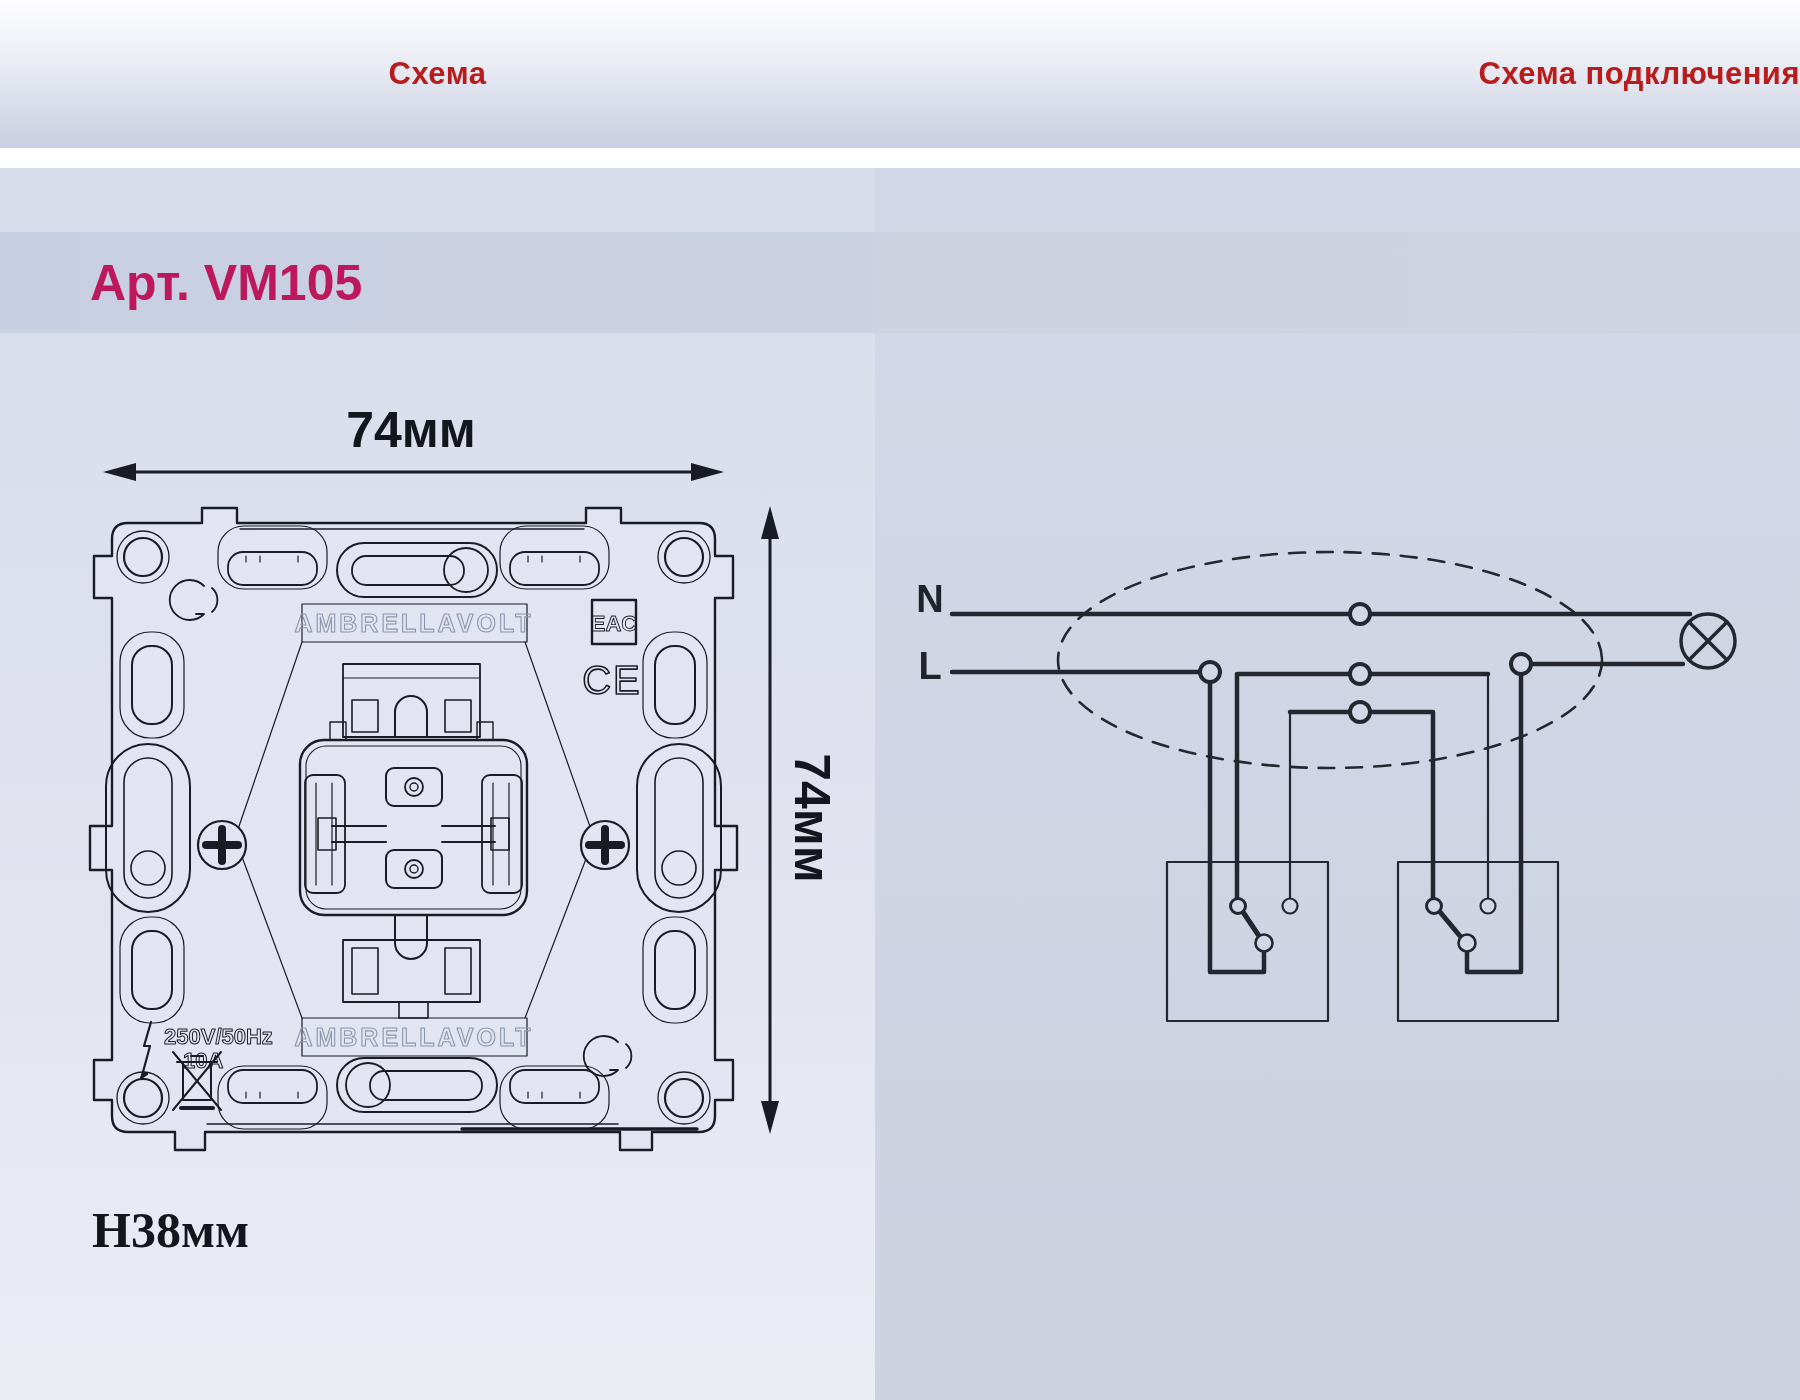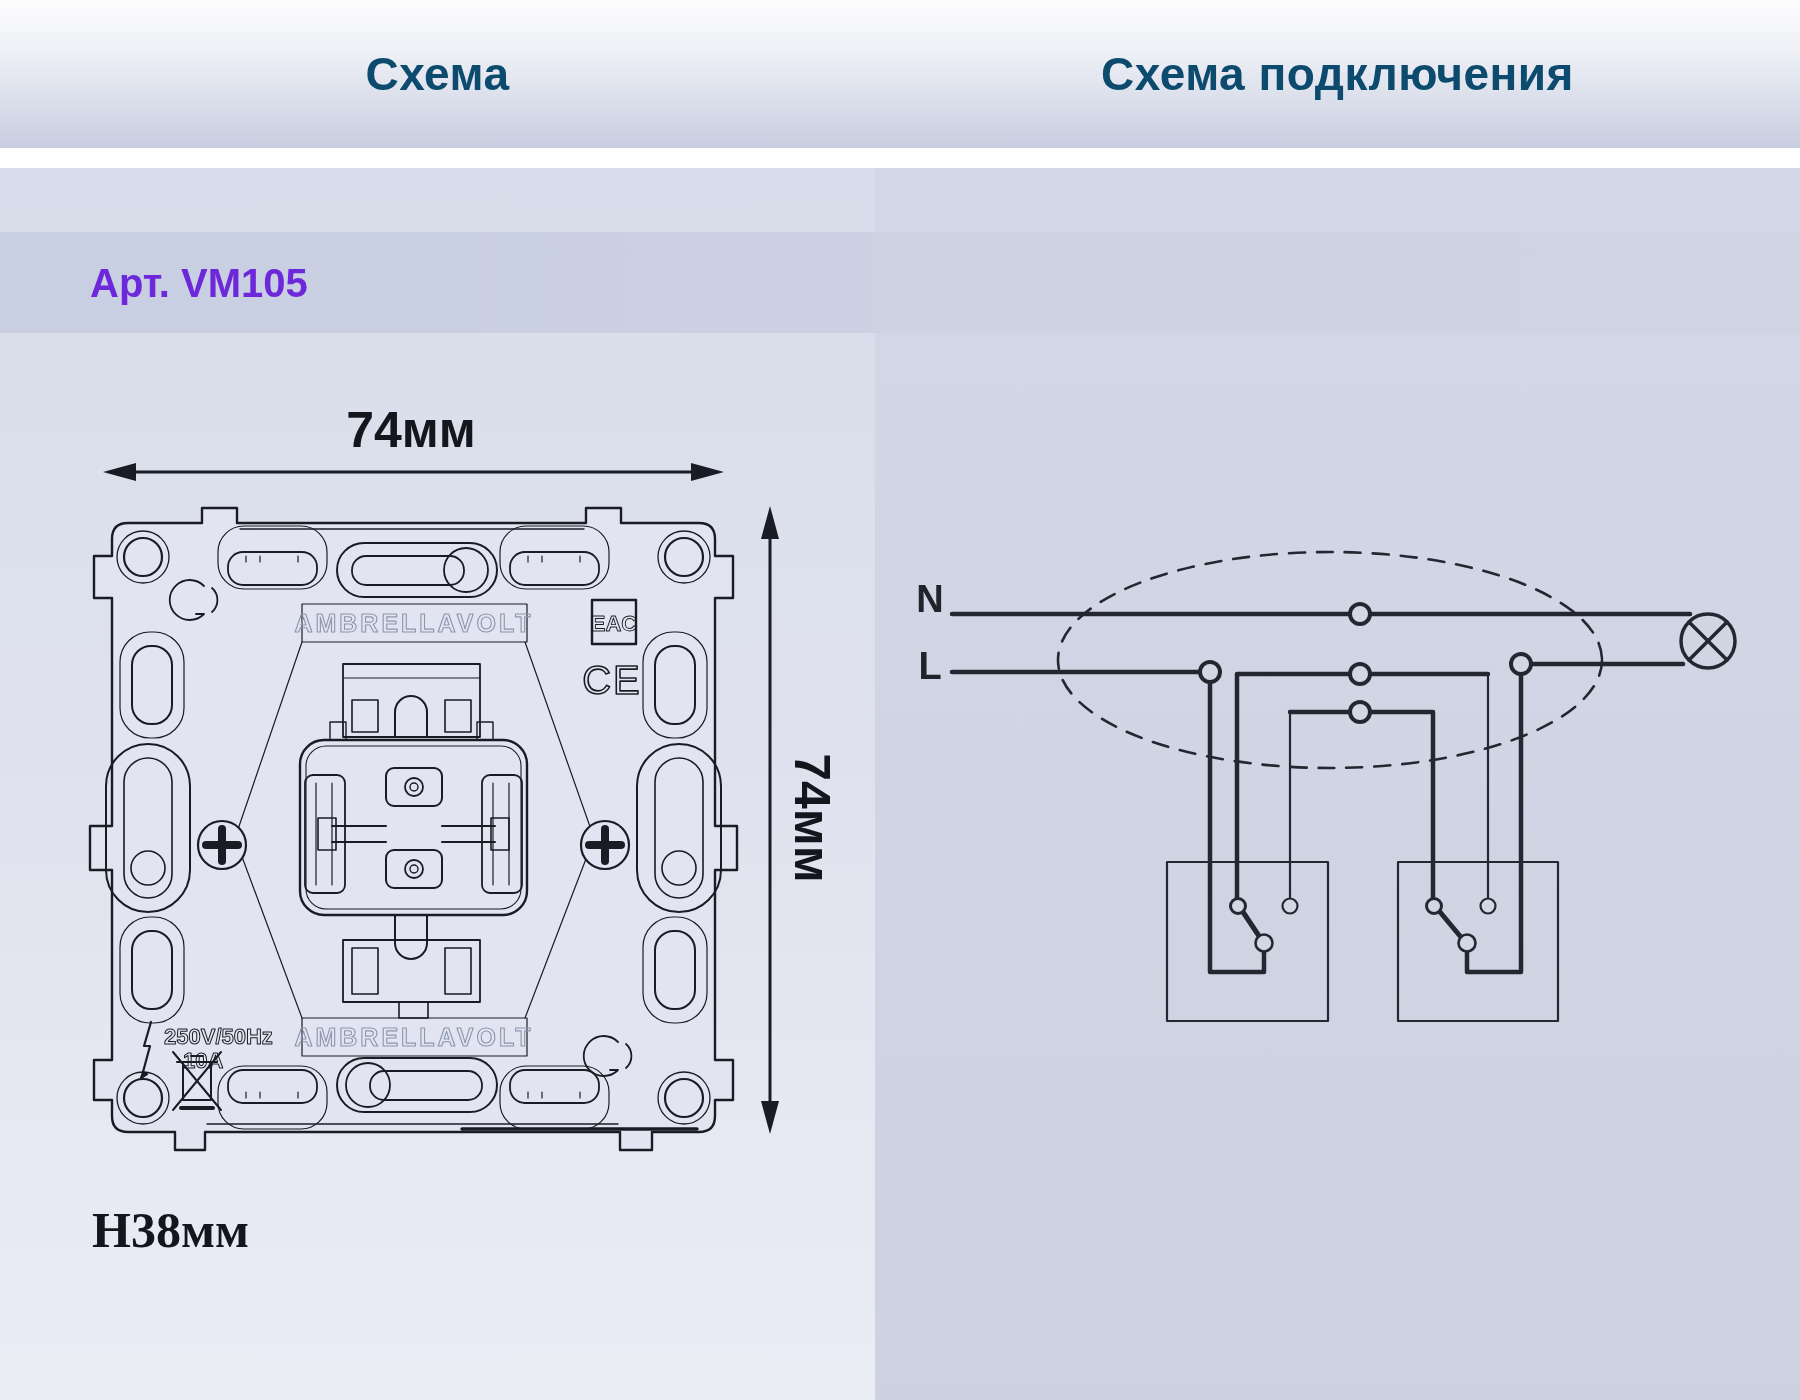--- a/index.html
+++ b/index.html
@@ -15,34 +15,34 @@
   .panel-right{
     position:absolute;left:875px;top:168px;width:925px;height:1232px;
     background:linear-gradient(180deg,#d3d7e7 0%,#cdd2e1 100%);
   }
   .header{
     position:absolute;left:0;top:0;width:1800px;height:148px;
     background:linear-gradient(180deg,#fdfdfe 0%,#eef0f6 35%,#c8cee0 100%);
   }
   .header-title{
     position:absolute;top:0;height:184px;line-height:148px;
-    text-align:center;font-size:46px;font-weight:600;color:#0c4a6e;letter-spacing:0.5px;
+    text-align:center;font-size:31px;font-weight:600;color:#b91c1c;letter-spacing:0.5px;
   }
   .ht-left{left:0;width:875px;}
-  .ht-right{left:875px;width:925px;}
+  .ht-right{left:875px;width:925px;text-align:right;}
   .white-strip{
     position:absolute;left:0;top:148px;width:1800px;height:20px;background:#ffffff;
   }
   .art-band{
     position:absolute;left:0;top:232px;width:1800px;height:101px;
     background:linear-gradient(90deg,#c9cfe2 0%,#cbd1e3 48%,#ced3e2 49%,#cfd3e2 100%);
   }
   .art-label{
     position:absolute;left:90px;top:283px;transform:translateY(-50%);
-    font-size:40px;font-weight:600;color:#6d28d9;
+    font-size:50px;font-weight:600;color:#be185d;
   }
   .dim-label{
     position:absolute;font-size:50px;font-weight:600;color:#14161d;white-space:nowrap;
   }
   .dim-top{left:411px;top:430px;transform:translate(-50%,-50%);}
   .dim-side{left:812px;top:818px;transform:translate(-50%,-50%) rotate(90deg);}
   .dim-height{left:92px;top:1230px;transform:translateY(-50%);font-family:Liberation Serif, serif;}
   .wire-label{
     position:absolute;font-size:38px;font-weight:700;color:#202329;
   }

